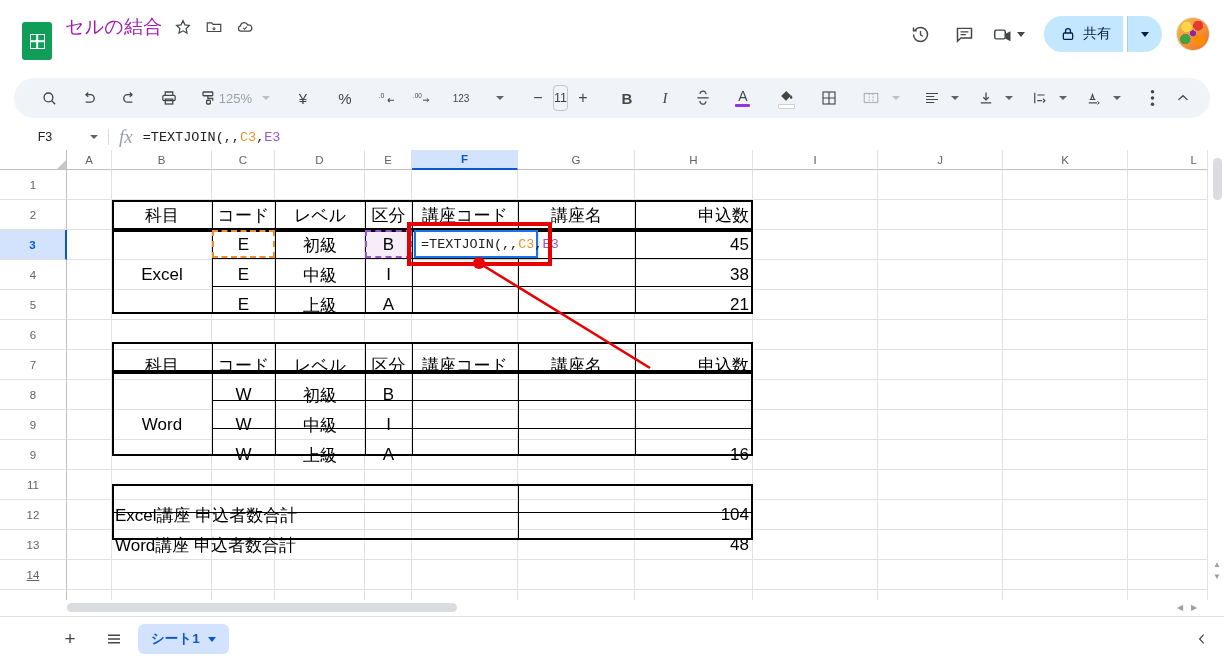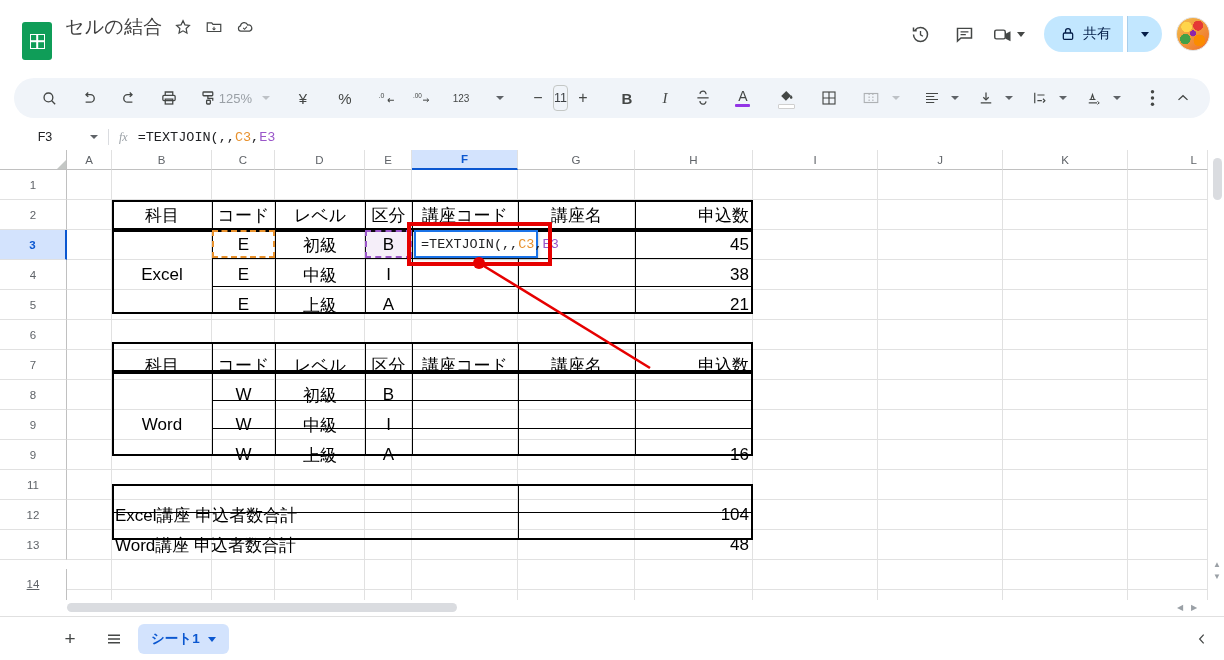--- a/index.html
+++ b/index.html
@@ -33,21 +33,21 @@
   .doc-icon .grid:before {
     content:""; position:absolute; left:0; right:0; top:50%;
     height:1.6px; background:#fff; transform:translateY(-50%);
   }
   .doc-icon .grid:after {
     content:""; position:absolute; top:0; bottom:0; left:50%;
     width:1.6px; background:#fff; transform:translateX(-50%);
   }
   .title-row { position: absolute; left: 65px; top: 14px; display: flex; align-items: center; }
   .doc-title {
-    font-size: 19px; color: #404040; letter-spacing: .2px; white-space: nowrap; font-family: Liberation Serif, serif;
+    font-size: 19px; color: #a21caf; letter-spacing: .2px; white-space: nowrap; font-family: Liberation Serif, serif;
   }
   .title-icons { display: flex; align-items: center; margin-left: 12px; gap: 13px; }
   .ticon { width: 18px; height: 18px; color: #444746; display: inline-block; }
   .menu-row {
     position: absolute; left: 65px; top: 43px;
     display: flex; gap: 17px; align-items: center;
   }
   .menu-item {
     font-size: 14px; color: #3c4043; white-space: nowrap;
     padding: 1px 2px; border-radius: 4px; cursor: default;
@@ -124,21 +124,21 @@
   .namebar {
     position: absolute; left: 0; top: 124px; width: 1224px; height: 26px;
     display: flex; align-items: center;
   }
   .namebox {
     width: 78px; text-align: center; font-size: 12.5px; color: #202124;
     margin-left: 6px;
   }
   .namebox-caret { margin-left: 6px; }
   .fbar-sep { width: 1px; height: 16px; background: #dadce0; margin: 0 10px; }
-  .fx { font-family: "Liberation Serif", serif; font-style: italic; font-size: 12px; color: #9aa0a6; }
+  .fx { font-family: "Liberation Serif", serif; font-style: italic; font-size: 19px; color: #9aa0a6; }
   .formula-text {
     margin-left: 10px; font-family: "Liberation Mono", monospace;
     font-size: 13.5px; color: #202124; white-space: pre;
   }
   .ref-c { color: #e8912d; }
   .ref-e { color: #9a56c9; }
 
   
   .gridwrap {
     position: absolute; left: 0; top: 150px; width: 1224px; height: 450px;
@@ -518,21 +518,21 @@
         <div class="rowhead" style="top: 110px; height: 30px;">4</div>
         <div class="rowhead" style="top: 140px; height: 30px;">5</div>
         <div class="rowhead" style="top: 170px; height: 30px;">6</div>
         <div class="rowhead" style="top: 200px; height: 30px;">7</div>
         <div class="rowhead" style="top: 230px; height: 30px;">8</div>
         <div class="rowhead" style="top: 260px; height: 30px;">9</div>
         <div class="rowhead" style="top: 290px; height: 30px;">9</div>
         <div class="rowhead" style="top: 320px; height: 30px;">11</div>
         <div class="rowhead" style="top: 350px; height: 30px;">12</div>
         <div class="rowhead" style="top: 380px; height: 30px;">13</div>
-        <div class="rowhead" style="top: 419px; height: 30px; text-decoration: underline;">14</div>
+        <div class="rowhead" style="top: 410px; height: 30px; text-decoration: underline;">14</div>
         <div class="rowhead" style="top: 440px; height: 30px;">15</div>
       </div>
     <div id="gridcells">
         <div class="gcell" style="left: 67px; top: 20px; width: 45px; height: 30px;"></div>
         <div class="gcell" style="left: 112px; top: 20px; width: 100px; height: 30px;"></div>
         <div class="gcell" style="left: 212px; top: 20px; width: 63px; height: 30px;"></div>
         <div class="gcell" style="left: 275px; top: 20px; width: 90px; height: 30px;"></div>
         <div class="gcell" style="left: 365px; top: 20px; width: 47px; height: 30px;"></div>
         <div class="gcell" style="left: 412px; top: 20px; width: 106px; height: 30px;"></div>
         <div class="gcell" style="left: 518px; top: 20px; width: 117px; height: 30px;"></div>

